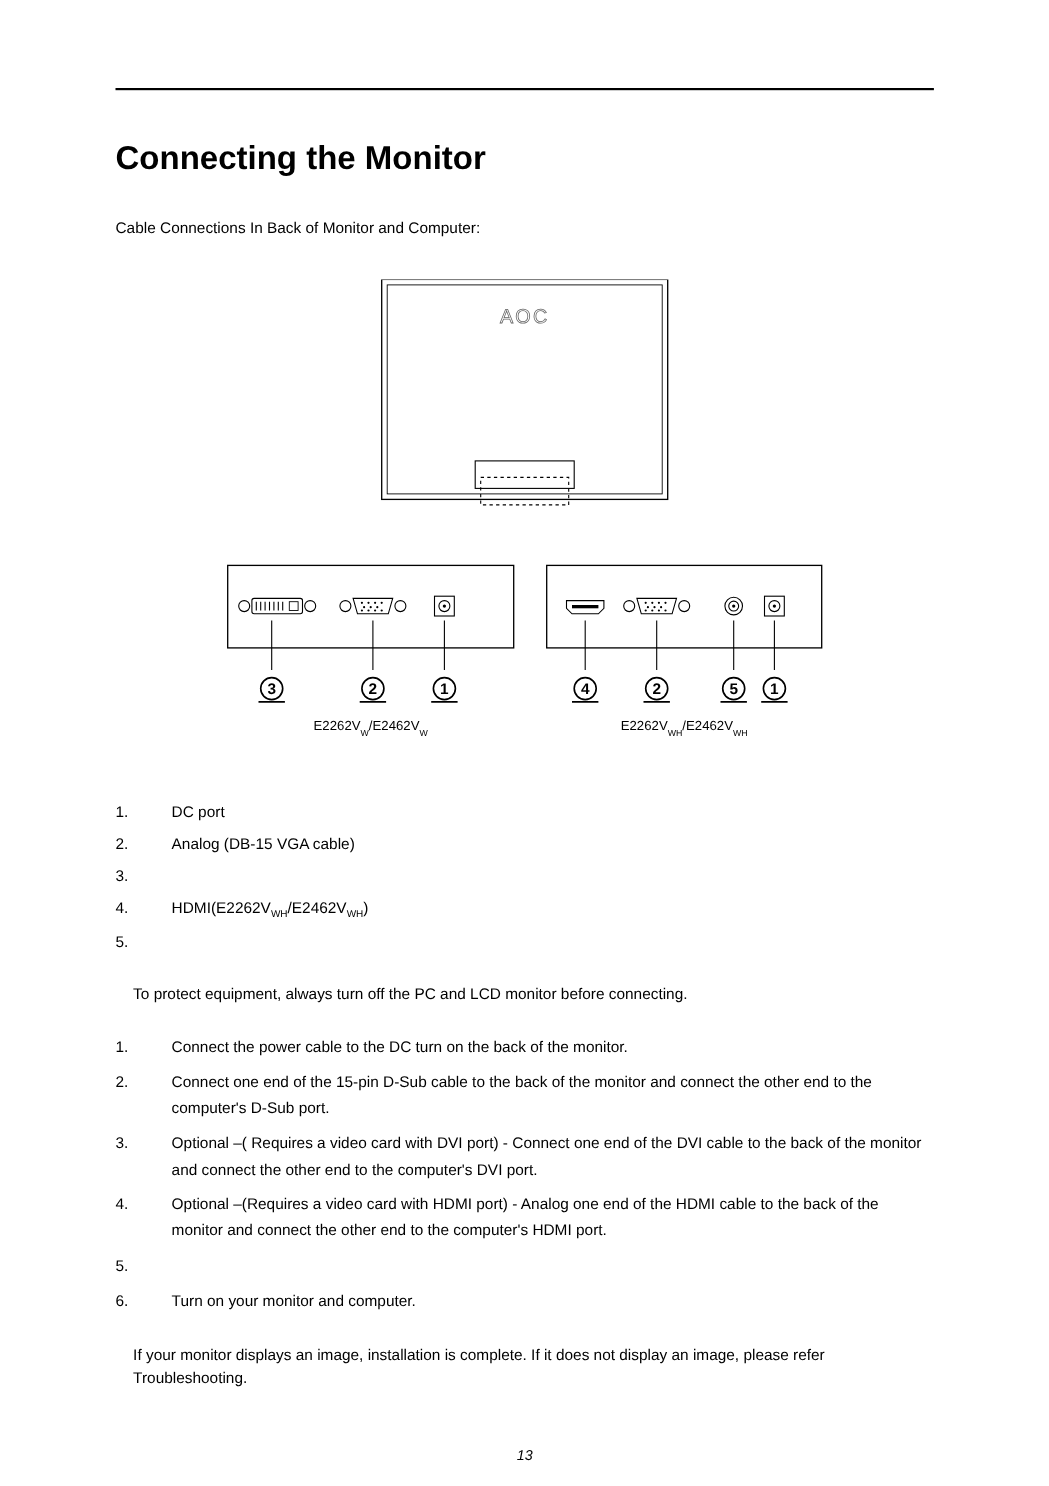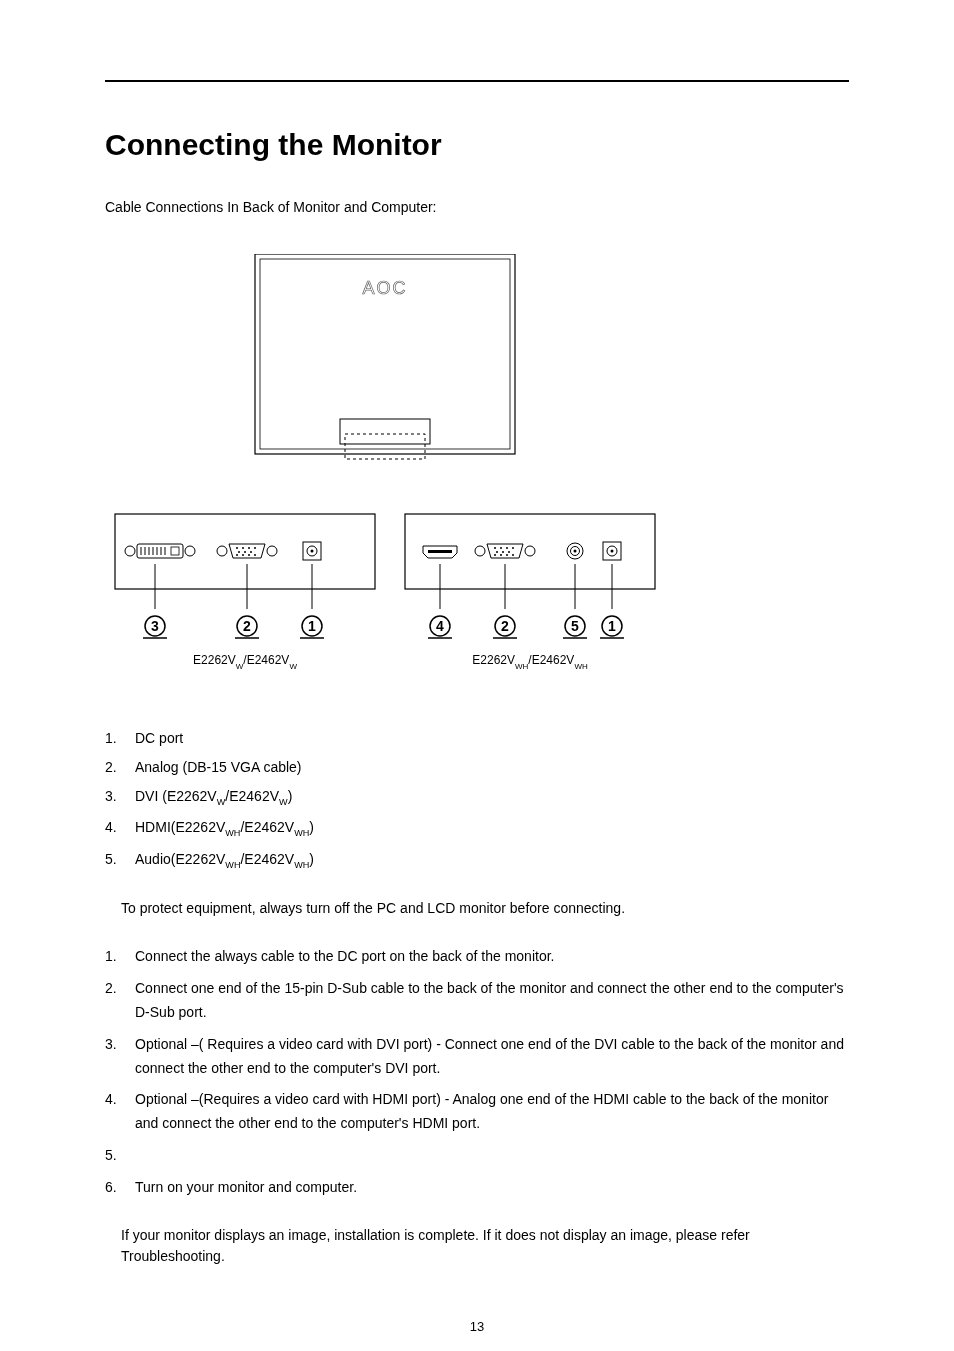--- a/index.html
+++ b/index.html
@@ -22,20 +22,21 @@
     h1 {
       font-size: 30px;
       font-weight: bold;
       margin-bottom: 30px;
     }
     .intro {
       margin-bottom: 36px;
     }
     .diagram-wrap {
       display: flex;
+      justify-content: center;
       margin-bottom: 40px;
     }
     .diagram svg {
       display: block;
     }
     sub {
       font-size: 0.65em;
       vertical-align: sub;
     }
     ol.ports, ol.steps {
@@ -48,32 +49,34 @@
       padding: 4px 0;
     }
     ol.ports .num, ol.steps .num {
       width: 22px;
       flex: 0 0 22px;
       text-align: left;
     }
     ol.ports .txt, ol.steps .txt {
       flex: 1;
       padding-left: 8px;
+      margin-left: 21px;
     }
     ol.steps li {
       padding: 4px 0;
       line-height: 1.7;
     }
     .para {
       margin: 22px 16px;
     }
     .page-num {
       text-align: center;
       margin-top: 50px;
       font-size: 13px;
+      font-style: italic;
     }
   </style>
 </head>
 <body>
 
 <div class="page">
   <div class="rule"></div>
 
   <h1>Connecting the Monitor</h1>
 
@@ -226,38 +229,36 @@
     <li>
       <span class="num">1.</span>
       <span class="txt">DC port</span>
     </li>
     <li>
       <span class="num">2.</span>
       <span class="txt">Analog (DB-15 VGA cable)</span>
     </li>
     <li>
       <span class="num">3.</span>
-      <span class="txt"><span>DVI (E2262V</span><sub>W</sub><span>/E2462V</span><sub>W</sub><span>)</span></span>
     </li>
     <li>
       <span class="num">4.</span>
       <span class="txt"><span>HDMI(E2262V</span><sub>WH</sub><span>/E2462V</span><sub>WH</sub><span>)</span></span>
     </li>
     <li>
       <span class="num">5.</span>
-      <span class="txt"><span>Audio(E2262V</span><sub>WH</sub><span>/E2462V</span><sub>WH</sub><span>)</span></span>
     </li>
   </ol>
 
   <p class="para">To protect equipment, always turn off the PC and LCD monitor before connecting.</p>
 
   <ol class="steps">
     <li>
         <span class="num">1.</span>
-        <span class="txt">Connect the always cable to the DC port on the back of the monitor.</span>
+        <span class="txt">Connect the power cable to the DC turn on the back of the monitor.</span>
       </li>
     <li>
         <span class="num">2.</span>
         <span class="txt">Connect one end of the 15-pin D-Sub cable to the back of the monitor and connect the other end to the computer's D-Sub port.</span>
       </li>
     <li>
         <span class="num">3.</span>
         <span class="txt">Optional –( Requires a video card with DVI port) - Connect one end of the DVI cable to the back of the monitor and connect the other end to the computer's DVI port.</span>
       </li>
     <li>

